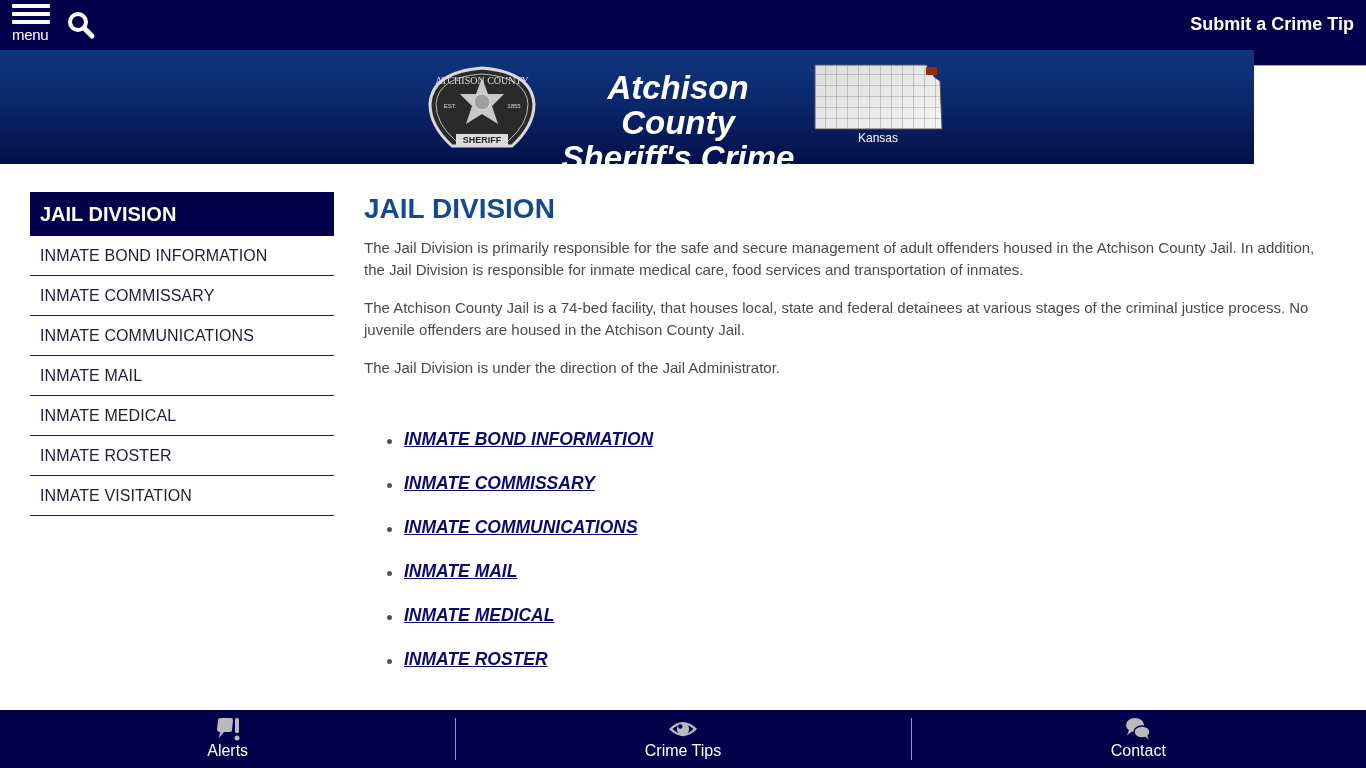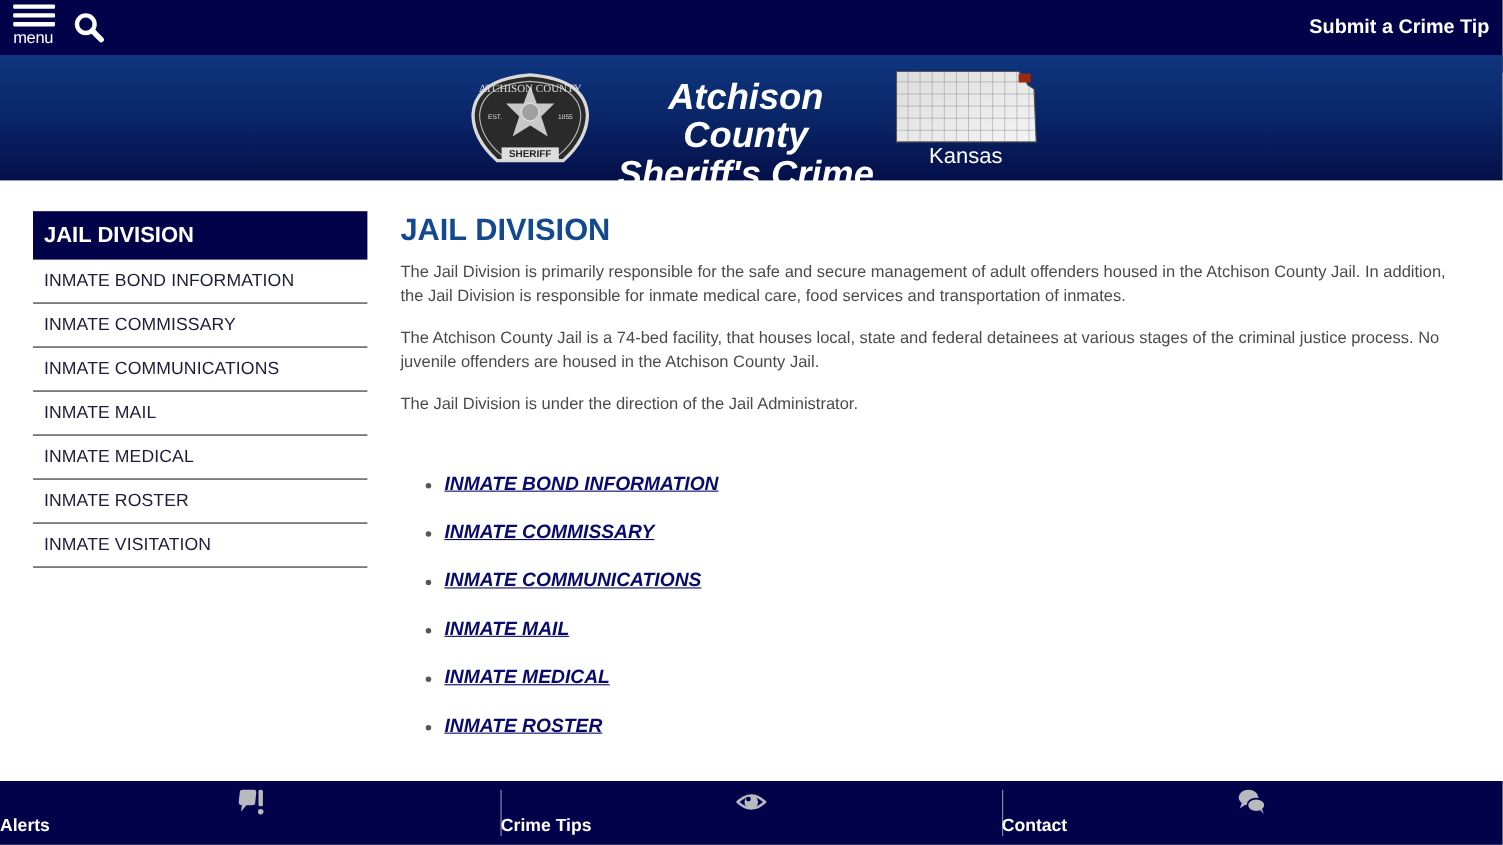--- a/index.html
+++ b/index.html
@@ -5,41 +5,41 @@
   * { box-sizing: border-box; margin: 0; padding: 0; }
   html, body { width: 1366px; height: 768px; overflow: hidden; background: #ffffff; font-family: "Liberation Sans", "DejaVu Sans", sans-serif; }
 
   .topbar { position: absolute; left: 0; top: 0; width: 1366px; height: 66px; background: #02024a; border-bottom: 1px solid #9ba3c9; }
   .menu-btn { position: absolute; left: 12px; top: 4px; width: 40px; height: 40px; cursor: pointer; }
   .menu-btn .bar { display: block; width: 38px; height: 4px; background: #fff; margin-bottom: 4px; border-radius: 1px; }
   .menu-btn .menu-label { position: absolute; left: 0; top: 22px; color: #fff; font-size: 15px; letter-spacing: -0.3px; }
   .search-btn { position: absolute; left: 66px; top: 10px; width: 30px; height: 30px; cursor: pointer; }
   .tip-link { position: absolute; right: 12px; top: 14px; color: #fff; font-size: 18px; font-weight: bold; text-decoration: none; }
 
-  .banner { position: absolute; left: 0; top: 50px; width: 1366px; height: 114px; background: linear-gradient(180deg, #0f3680 0%, #0a2668 50%, #040f49 100%); }
+  .banner { position: absolute; left: 0; top: 50px; width: 1254px; height: 114px; background: linear-gradient(180deg, #0f3680 0%, #0a2668 50%, #040f49 100%); }
   .badge { position: absolute; left: 422px; top: 14px; width: 120px; height: 86px; }
   .site-title { position: absolute; left: 552px; top: 20px; width: 252px; text-align: center; color: #fff; font-size: 33px; font-weight: bold; font-style: italic; line-height: 35px; }
   .kansas { position: absolute; left: 814px; top: 13px; width: 130px; }
-  .kansas-label { position: absolute; left: 814px; top: 81px; width: 128px; text-align: center; color: #fff; font-size: 20px; }
+  .kansas-label { position: absolute; left: 814px; top: 81px; width: 128px; text-align: center; color: #fff; font-size: 12px; }
 
   .sidebar { position: absolute; left: 30px; top: 192px; width: 304px; }
   .sidebar-head { height: 44px; background: #02024a; color: #fff; font-size: 20px; font-weight: bold; padding: 11px 10px; }
   .sidebar-item { display: block; height: 40px; border-bottom: 1px solid #222; color: #1d1d3a; font-size: 16px; padding: 11px 10px 0 10px; text-decoration: none; letter-spacing: 0.1px; }
 
   .main { position: absolute; left: 364px; top: 192px; width: 970px; }
   .main h1 { color: #134a8f; font-size: 28px; font-weight: bold; margin-top: 0; line-height: 34px; }
   .main p { color: #4a4a4a; font-size: 15px; line-height: 22px; margin-top: 11px; }
   .main p + p { margin-top: 16px; }
   .links { list-style: none; margin-top: 50px; }
   .links li { position: relative; padding-left: 40px; height: 44px; }
   .links li::before { content: ""; position: absolute; left: 23px; top: 10px; width: 5px; height: 5px; border-radius: 50%; background: #555; }
   .links a { color: #0a0a6e; font-size: 17.5px; font-weight: bold; font-style: italic; text-decoration: underline; }
 
   .footer { position: absolute; left: 0; top: 710px; width: 1366px; height: 58px; background: #02024a; display: flex; }
-  .foot-item { flex: 1; position: relative; color: #fff; cursor: pointer; font-weight: bold; }
+  .foot-item { flex: 1; position: relative; color: #fff; text-align: center; cursor: pointer; }
   .foot-item + .foot-item::before { content: ""; position: absolute; left: 0; top: 8px; width: 1px; height: 42px; background: #8f94b8; }
   .foot-icon { position: absolute; left: 50%; top: 7px; transform: translateX(-50%); width: 30px; height: 26px; }
   .foot-label { position: absolute; left: 0; right: 0; top: 32px; font-size: 16px; }
 </style>
 </head>
 <body>
 
 <div class="topbar">
   <div class="menu-btn">
     <span class="bar"></span>

